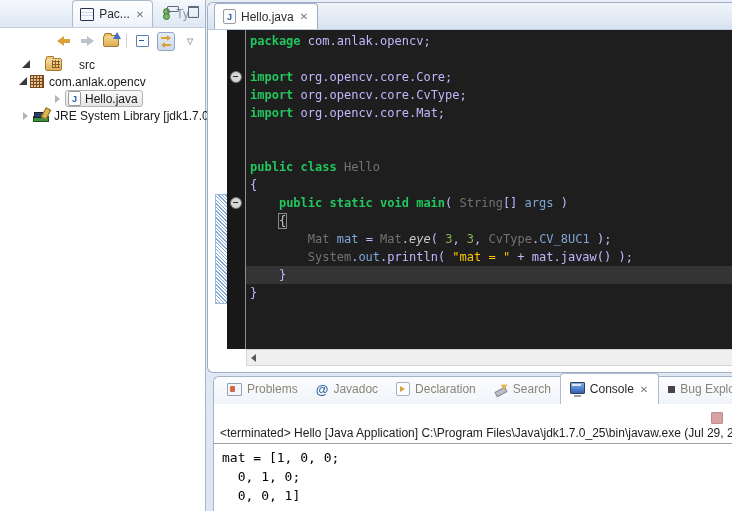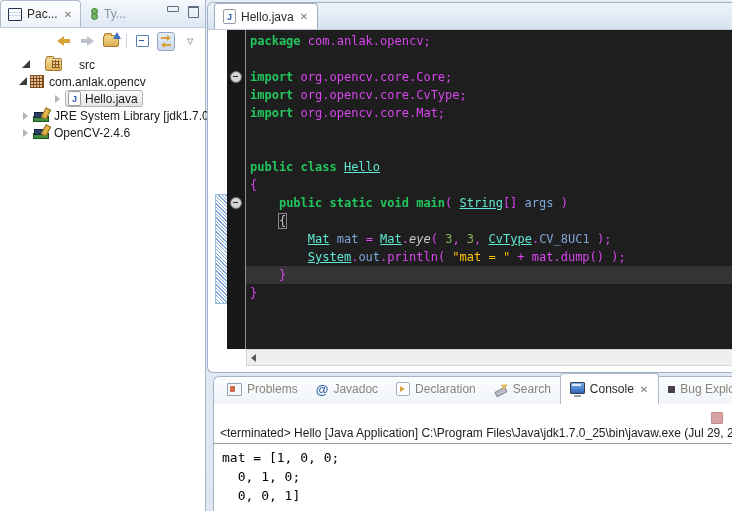--- a/index.html
+++ b/index.html
@@ -1,20 +1,20 @@
 <!DOCTYPE html>
 <html><head>
 <meta charset="utf-8">
 <style>
   html,body{margin:0;padding:0;}
   body{width:732px;height:511px;overflow:hidden;font-family:"Liberation Sans",sans-serif;}
   #app{position:relative;width:732px;height:511px;background:linear-gradient(#e7edf7,#dde6f2);overflow:hidden;}
 
   
-  .vtabbar{display:flex;align-items:flex-end;height:27px;background:linear-gradient(#f5f8fc,#dde7f3);border-bottom:1px solid #c3cfdf;position:relative;}
+  .vtabbar{display:flex;align-items:flex-end;height:27px;background:linear-gradient(#f5f8fc,#dde7f3);border-bottom:1px solid #c3cfdf;position:relative;justify-content:flex-end;}
   .vtab{display:flex;align-items:center;gap:5px;height:26px;padding:0 7px;font-size:12px;color:#8a93a1;white-space:nowrap;}
   .vtab.active{background:linear-gradient(#fefefe,#eef3f9);border:1px solid #aebbcc;border-bottom:none;border-radius:4px 4px 0 0;color:#2b2b2b;}
   .close-x{font-size:10px;color:#777;padding:0 1px;}
 
   
   #left-panel{position:absolute;left:0;top:0;width:205px;height:511px;background:#fff;border-right:1px solid #a8b5c7;}
   #left-toolbar{display:flex;align-items:center;justify-content:flex-end;gap:6px;height:26px;padding-right:6px;background:#fff;}
   .tbtn{display:inline-flex;align-items:center;justify-content:center;min-width:18px;height:18px;}
   .tsep{width:1px;height:14px;background:#c9d2de;}
   .arrow-ico{display:inline-flex;align-items:center;}
@@ -73,22 +73,22 @@
   #range-col{position:absolute;left:0;top:0;bottom:0;width:13px;background:#fff;}
   #range-hatch{position:absolute;left:1px;width:11px;top:164px;height:108px;border:1px solid #9cbede;
       background:repeating-linear-gradient(45deg,#7fa8d8 0 1px,#ffffff 1px 2.5px);}
   #ruler{position:absolute;left:13px;top:0;bottom:0;width:18px;background:#181818;border-right:1px solid #8e8e8e;}
   .fold{position:absolute;left:3px;width:10px;height:10px;border-radius:50%;background:#d6d6d6;border:1px solid #6e6e6e;}
   .fold::after{content:"";position:absolute;left:2px;top:4px;width:5px;height:1px;background:#2b2b2b;}
   #code{position:absolute;left:32px;right:0;top:0;bottom:0;padding:2px 0 0 4px;font-family:"DejaVu Sans Mono","Liberation Mono",monospace;font-size:12px;line-height:18px;}
   .code-line{height:18px;white-space:pre;}
   .code-line.current{background:#343434;margin-left:-4px;padding-left:4px;}
   .tok-k{color:#22c55e;font-weight:bold;}
-  .tok-d{color:#d946ef;}
-  .tok-t{color:#5eead4;text-decoration:underline;}
+  .tok-d{color:#c4b5fd;}
+  .tok-t{color:#737373;}
   .tok-v{color:#7ea6d6;}
   .tok-n{color:#87b457;}
   .tok-s{color:#ffc600;}
   .tok-i{color:#c8c8c8;font-style:italic;}
   .tok-b{color:#c8c8c8;outline:1px solid #8a8a8a;}
   #editor-hscroll{position:absolute;left:38px;right:0;bottom:6px;height:15px;background:#efefef;border:1px solid #d5d5d5;display:flex;align-items:center;padding-left:4px;}
   #editor-hscroll .larr{width:0;height:0;border-top:4px solid transparent;border-bottom:4px solid transparent;border-right:5px solid #5a5a5a;}
 
   
   #bottom-panel{position:absolute;left:213px;top:376px;width:519px;height:135px;background:#fff;border:1px solid #a5b3c6;border-right:none;border-bottom:none;border-radius:6px 0 0 0;}
@@ -200,31 +200,20 @@
           <span class="tarrow closed">
             <i></i>
           </span>
           <span class="ticon icon-lib">
             <i class="b1"></i>
             <i class="b2"></i>
             <i class="b3"></i>
           </span>
           <span>JRE System Library [jdk1.7.0_25]</span>
         </div>
-        <div class="trow" style="padding-left: 18px;">
-          <span class="tarrow closed">
-            <i></i>
-          </span>
-          <span class="ticon icon-lib">
-            <i class="b1"></i>
-            <i class="b2"></i>
-            <i class="b3"></i>
-          </span>
-          <span>OpenCV-2.4.6</span>
-        </div>
       </div>
   </div>
 
   <div id="editor-pane">
     <div id="editor-tabbar">
       <div id="editor-tab">
         <span class="icon-jfile">J</span>
         <span>Hello.java</span>
         <span class="close-x">✕</span>
       </div>
@@ -243,21 +232,21 @@
           <div class="code-line"><span class="tok-k">import</span><span class="tok-d"> org.opencv.core.Core;</span></div>
           <div class="code-line"><span class="tok-k">import</span><span class="tok-d"> org.opencv.core.CvType;</span></div>
           <div class="code-line"><span class="tok-k">import</span><span class="tok-d"> org.opencv.core.Mat;</span></div>
           <div class="code-line"></div>
           <div class="code-line"></div>
           <div class="code-line"><span class="tok-k">public class </span><span class="tok-t">Hello</span></div>
           <div class="code-line"><span class="tok-d">{</span></div>
           <div class="code-line"><span class="tok-d">    </span><span class="tok-k">public static void main</span><span class="tok-d">( </span><span class="tok-t">String</span><span class="tok-d">[] </span><span class="tok-v">args</span><span class="tok-d"> )</span></div>
           <div class="code-line"><span class="tok-d">    </span><span class="tok-b">{</span></div>
           <div class="code-line"><span class="tok-d">        </span><span class="tok-t">Mat</span><span class="tok-d"> </span><span class="tok-v">mat</span><span class="tok-d"> = </span><span class="tok-t">Mat</span><span class="tok-d">.</span><span class="tok-i">eye</span><span class="tok-d">( </span><span class="tok-n">3</span><span class="tok-d">, </span><span class="tok-n">3</span><span class="tok-d">, </span><span class="tok-t">CvType</span><span class="tok-d">.</span><span class="tok-v">CV_8UC1</span><span class="tok-d"> );</span></div>
-          <div class="code-line"><span class="tok-d">        </span><span class="tok-t">System</span><span class="tok-d">.</span><span class="tok-v">out</span><span class="tok-d">.println( </span><span class="tok-s">"mat = "</span><span class="tok-d"> + mat.dump() );</span></div>
+          <div class="code-line"><span class="tok-d">        </span><span class="tok-t">System</span><span class="tok-d">.</span><span class="tok-v">out</span><span class="tok-d">.println( </span><span class="tok-s">"mat = "</span><span class="tok-d"> + mat.javaw() );</span></div>
           <div class="code-line current"><span class="tok-d">    }</span></div>
           <div class="code-line"><span class="tok-d">}</span></div>
         </div>
     </div>
     <div id="editor-hscroll">
       <span class="larr"></span>
     </div>
   </div>
 
   <div id="bottom-panel">

